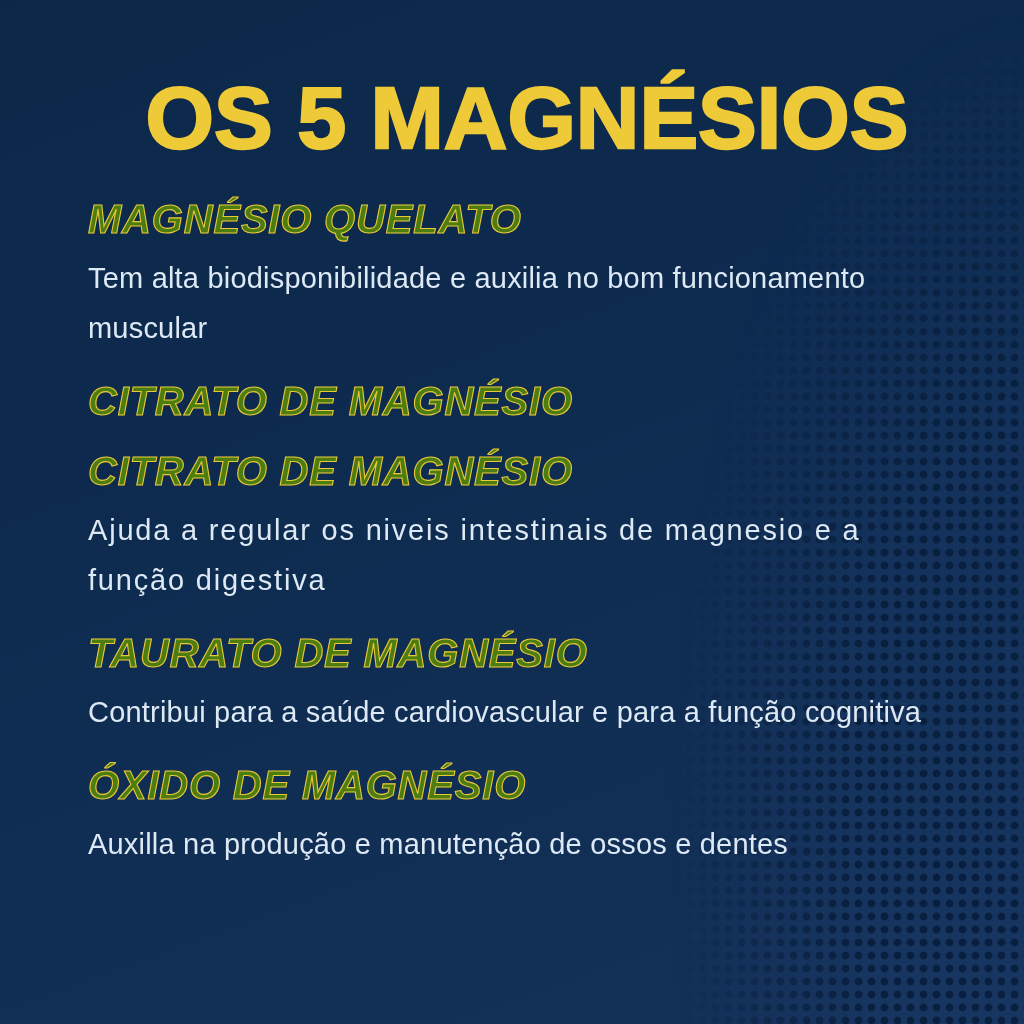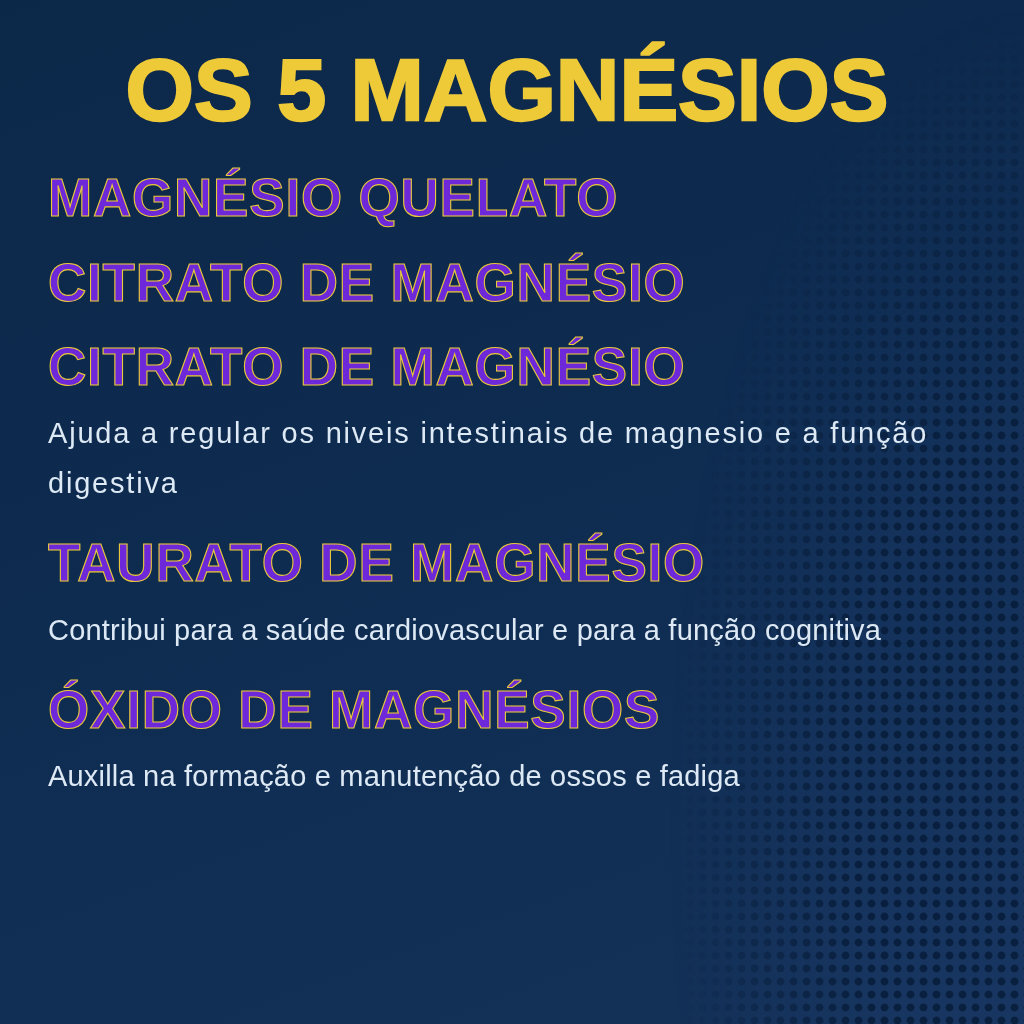--- a/index.html
+++ b/index.html
@@ -27,43 +27,45 @@
       radial-gradient(circle, rgba(8,30,60,0.9) 3.4px, rgba(8,30,60,0) 4.4px),
       linear-gradient(rgba(40,75,130,0.18), rgba(40,75,130,0.18));
     background-size: 13px 13px, 100% 100%;
     -webkit-mask-image: radial-gradient(130% 110% at 100% 80%, #000 35%, rgba(0,0,0,0) 72%);
     mask-image: radial-gradient(130% 110% at 100% 80%, #000 35%, rgba(0,0,0,0) 72%);
   }
 
   .poster {
     position: relative;
     box-sizing: border-box;
-    padding: 36px 58px 0 48px;
+    padding: 36px 58px 0 88px;
     color: #dde9f4;
+    margin-top: 28px;
   }
 
   .title {
     margin: 0 -28px 6px -28px;
     text-align: center;
     color: #efca38;
     font-size: 88px;
     font-weight: bold;
     letter-spacing: 0px;
     line-height: 1.22;
     -webkit-text-stroke: 2.4px #efca38;
     white-space: nowrap;
   }
 
   .section-heading {
     margin: 26px 0 12px 0;
-    color: #6d28d9;
-    font-size: 53px;
+    color: #4d7c0f;
+    font-size: 40px;
     font-weight: bold;
     letter-spacing: 0.8px;
     line-height: 1.1;
+    font-style: italic;
     -webkit-text-stroke: 1.1px #e9c83a;
   }
 
   .section-desc {
     margin: 0;
     max-width: 882px;
     color: #dde9f4;
     font-size: 29px;
     font-weight: normal;
     line-height: 50px;
@@ -78,34 +80,35 @@
 <body>
 
 <div class="halftone"></div>
 
 <div class="poster">
 
   <h1 class="title">OS 5 MAGNÉSIOS</h1>
 
   <section>
     <h2 class="section-heading">MAGNÉSIO QUELATO</h2>
+    <p class="section-desc">Tem alta biodisponibilidade e auxilia no bom funcionamento muscular</p>
   </section>
 
   <section>
     <h2 class="section-heading">CITRATO DE MAGNÉSIO</h2>
   </section>
 
   <section>
     <h2 class="section-heading">CITRATO DE MAGNÉSIO</h2>
     <p class="section-desc wide-tracking">Ajuda a regular os niveis intestinais de magnesio e a função digestiva</p>
   </section>
 
   <section>
     <h2 class="section-heading">TAURATO DE MAGNÉSIO</h2>
     <p class="section-desc">Contribui para a saúde cardiovascular e para a função cognitiva</p>
   </section>
 
   <section>
-    <h2 class="section-heading">ÓXIDO DE MAGNÉSIOS</h2>
-    <p class="section-desc">Auxilla na formação e manutenção de ossos e fadiga</p>
+    <h2 class="section-heading">ÓXIDO DE MAGNÉSIO</h2>
+    <p class="section-desc">Auxilla na produção e manutenção de ossos e dentes</p>
   </section>
 
 </div>
 
 </body></html>

